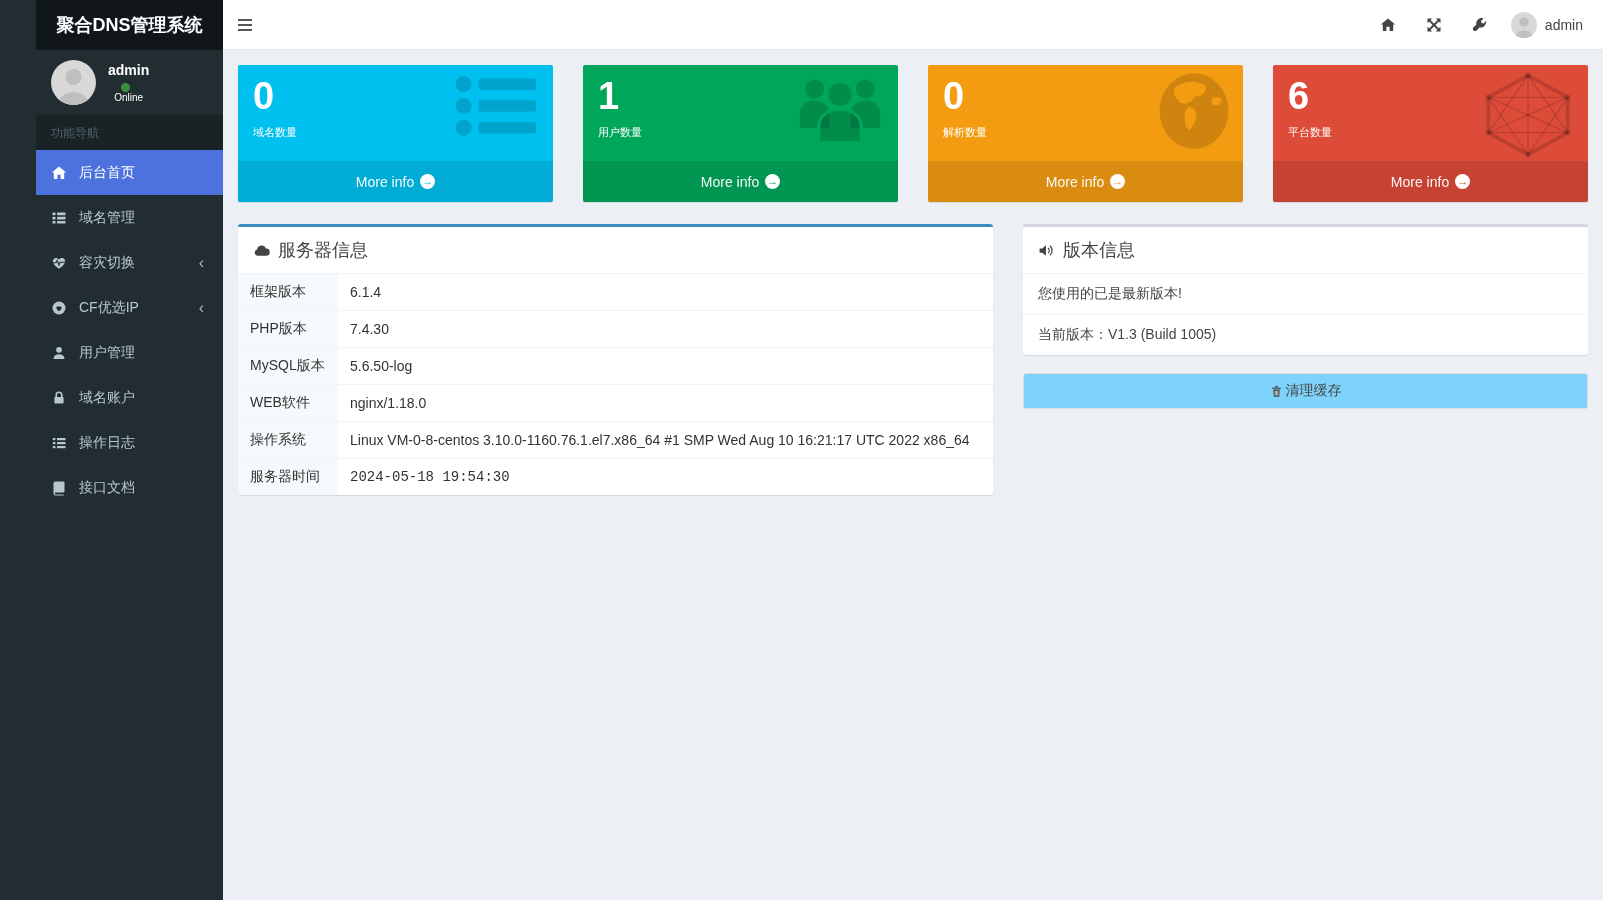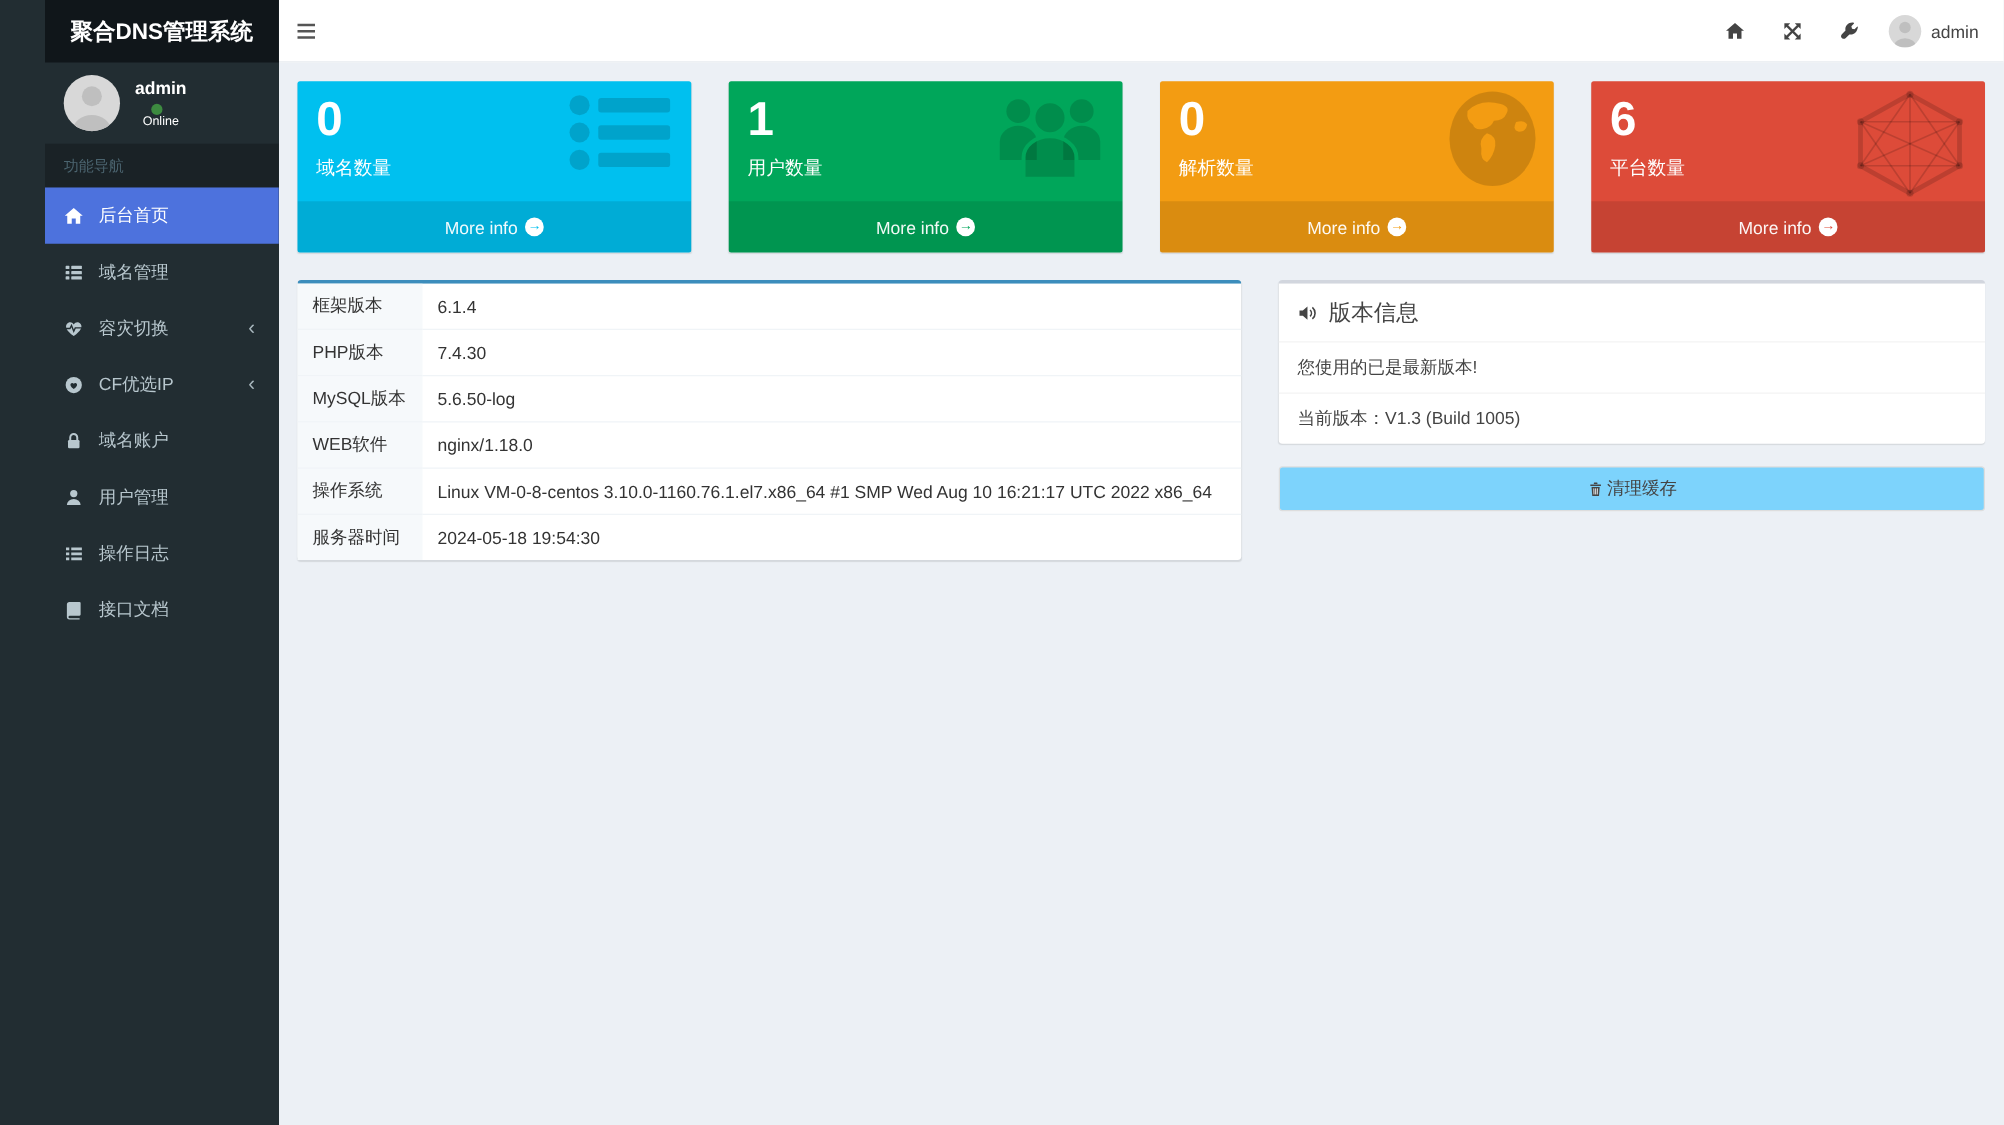--- a/index.html
+++ b/index.html
@@ -47,21 +47,21 @@
   }
   .nav-btn svg { width:16px; height:16px; fill:currentColor; }
   .nav-user { display:flex; align-items:center; gap:8px; padding:0 20px 0 8px; height:50px; cursor:pointer; color:#444; text-decoration:none; }
   .nav-avatar { width:26px; height:26px; border-radius:50%; background:#d8d8d8; overflow:hidden; display:inline-block; }
   
   .content { margin-left:223px; padding:15px; }
   .stats-row { display:grid; grid-template-columns:repeat(4,1fr); gap:30px; margin-bottom:22px; }
   .small-box { border-radius:2px; position:relative; color:#fff; overflow:hidden; box-shadow:0 1px 1px rgba(0,0,0,.1); }
   .sb-inner { padding:10px 15px 14px; min-height:96px; position:relative; z-index:1; }
   .sb-value { font-size:38px; font-weight:bold; line-height:1.15; margin-bottom:6px; }
-  .sb-label { font-size:15px; }
+  .sb-label { font-size:11px; }
   .sb-icon { position:absolute; right:10px; top:6px; z-index:0; color:rgba(0,0,0,0.15); }
   .sb-icon svg { display:block; }
   .small-box-footer {
     display:flex; align-items:center; justify-content:center; gap:6px;
     background:rgba(0,0,0,0.1); color:rgba(255,255,255,0.95); height:41px;
     font-size:14px; text-decoration:none; cursor:pointer; position:relative; z-index:1;
   }
   .arrow-circle {
     width:15px; height:15px; border-radius:50%; background:#fff; display:inline-flex;
     align-items:center; justify-content:center; font-size:11px; font-weight:bold; line-height:1;
@@ -72,21 +72,21 @@
   .bg-red { background:#dd4b39; } .bg-red .arrow-circle { color:#dd4b39; }
   .panels-row { display:grid; grid-template-columns:755px 565px; gap:30px; }
   .box { background:#fff; border-radius:3px; box-shadow:0 1px 1px rgba(0,0,0,.1); border-top:3px solid #d2d6de; }
   .box-primary { border-top-color:#3c8dbc; }
   .box-header { display:flex; align-items:center; padding:11px 15px; border-bottom:1px solid #f4f4f4; }
   .box-title { font-size:18px; font-weight:normal; color:#444; }
   .bh-icon { margin-right:8px; display:inline-flex; color:#444; }
   .bh-icon svg { width:17px; height:17px; fill:currentColor; }
   .info-table { width:100%; border-collapse:collapse; font-size:14px; }
   .info-table td { padding:9px 12px; border-bottom:1px solid #f0f4f7; color:#333; height:36px; }
-  .info-table tr:last-child td { border-bottom:none; }
+  .info-table tr:last-child td { border-bottom:none;font-family:Liberation Mono, monospace; }
   .info-table td.lbl { background:#f6f9fb; width:100px; }
   .version-list { list-style:none; }
   .version-list li { padding:11px 15px; border-bottom:1px solid #f4f4f4; color:#444; }
   .version-list li:last-child { border-bottom:none; }
   .text-green { color:#00a65a; }
   .link { color:#3c8dbc; text-decoration:none; cursor:pointer; }
   .clear-cache {
     margin-top:18px; width:100%; background:#7dd3fc; border:1px solid #ddd; border-radius:3px;
     height:36px; font-size:14px; color:#444; cursor:pointer; display:flex; align-items:center;
     justify-content:center; gap:3px; font-family:inherit;
@@ -153,34 +153,34 @@
             <circle cx="8" cy="8" r="6.5"></circle>
             <path d="M8 11.2 C5.5 9.4 4.9 7.9 5.6 6.9 C6.2 6.1 7.4 6.2 8 7 C8.6 6.2 9.8 6.1 10.4 6.9 C11.1 7.9 10.5 9.4 8 11.2 Z" fill="#222d32"></path>
           </svg>
         </span>
       <span class="mi-label">CF优选IP</span>
       <span class="chevron">‹</span>
     </a>
     <a class="menu-item">
       <span class="mi-icon">
           <svg viewBox="0 0 16 16">
+            <circle cx="8" cy="4.8" r="2.9"></circle>
+            <path d="M2.5 14 a5.5 4.8 0 0 1 11 0 Z"></path>
+          </svg>
+        </span>
+      <span class="mi-label">用户管理</span>
+    </a>
+    <a class="menu-item">
+      <span class="mi-icon">
+          <svg viewBox="0 0 16 16">
             <path d="M5.2 7.2 V5 a2.8 2.8 0 0 1 5.6 0 v2.2" fill="none" stroke="currentColor" stroke-width="1.6"></path>
             <rect x="3.4" y="7" width="9.2" height="6.6" rx="1"></rect>
           </svg>
         </span>
       <span class="mi-label">域名账户</span>
-    </a>
-    <a class="menu-item">
-      <span class="mi-icon">
-          <svg viewBox="0 0 16 16">
-            <circle cx="8" cy="4.8" r="2.9"></circle>
-            <path d="M2.5 14 a5.5 4.8 0 0 1 11 0 Z"></path>
-          </svg>
-        </span>
-      <span class="mi-label">用户管理</span>
     </a>
     <a class="menu-item">
       <span class="mi-icon">
           <svg viewBox="0 0 16 16">
             <rect x="1.8" y="3" width="2.6" height="2.2"></rect>
             <rect x="6" y="3" width="8.5" height="2.2"></rect>
             <rect x="1.8" y="7" width="2.6" height="2.2"></rect>
             <rect x="6" y="7" width="8.5" height="2.2"></rect>
             <rect x="1.8" y="11" width="2.6" height="2.2"></rect>
             <rect x="6" y="11" width="8.5" height="2.2"></rect>
@@ -333,20 +333,28 @@
       <a class="small-box-footer">
         <span>More info</span>
         <span class="arrow-circle">→</span>
       </a>
     </div>
   </div>
 
   <div class="panels-row">
 
     <section class="box box-primary">
+      <div class="box-header">
+        <span class="bh-icon">
+          <svg viewBox="0 0 16 16">
+              <path d="M4.4 13 a3 3 0 0 1 -0.5 -5.9 A4.3 4.3 0 0 1 12.2 6.2 a3.3 3.3 0 0 1 0.3 6.8 Z"></path>
+            </svg>
+        </span>
+        <h2 class="box-title">服务器信息</h2>
+      </div>
       <table class="info-table">
         <tbody>
           <tr>
               <td class="lbl">框架版本</td>
               <td>6.1.4</td>
             </tr>
           <tr>
               <td class="lbl">PHP版本</td>
               <td>7.4.30</td>
             </tr>

